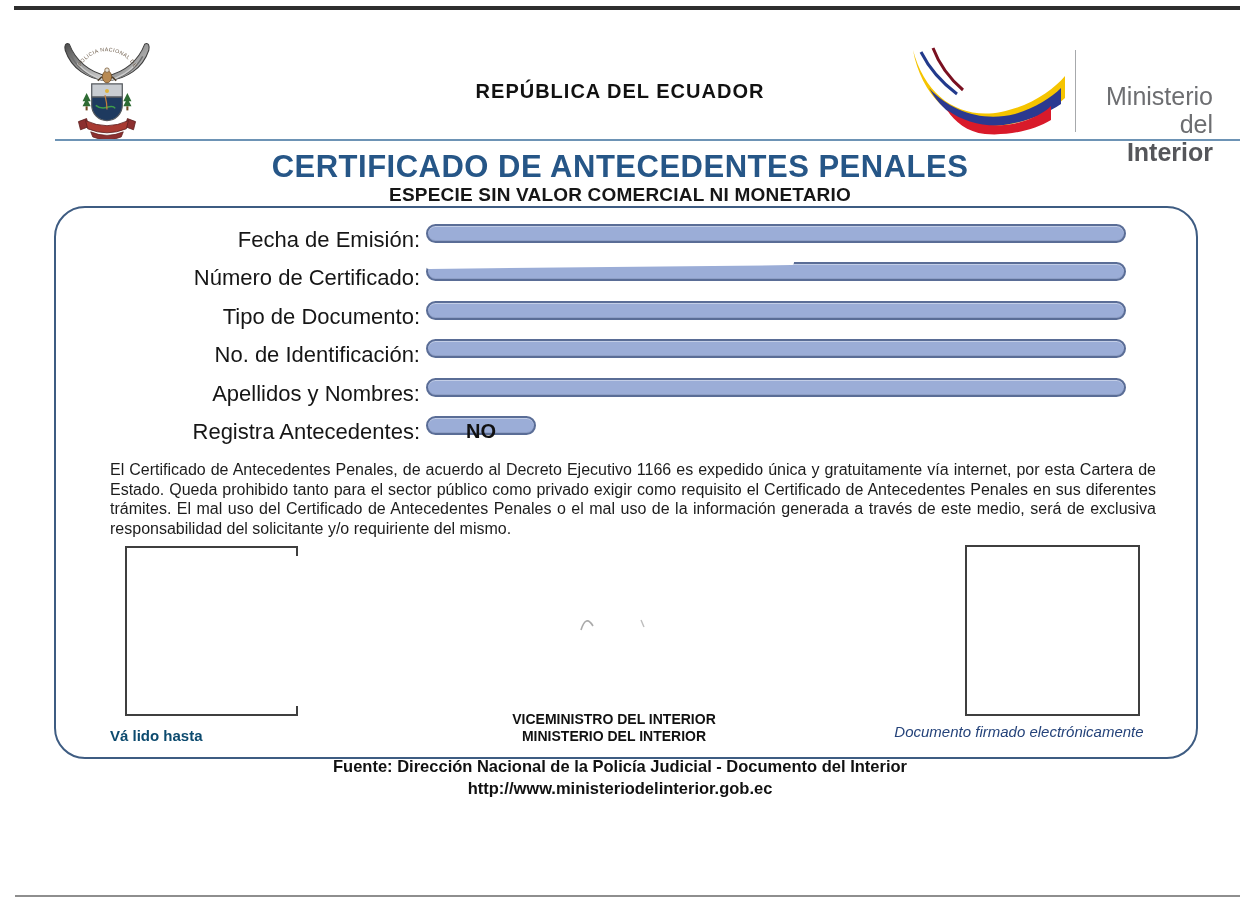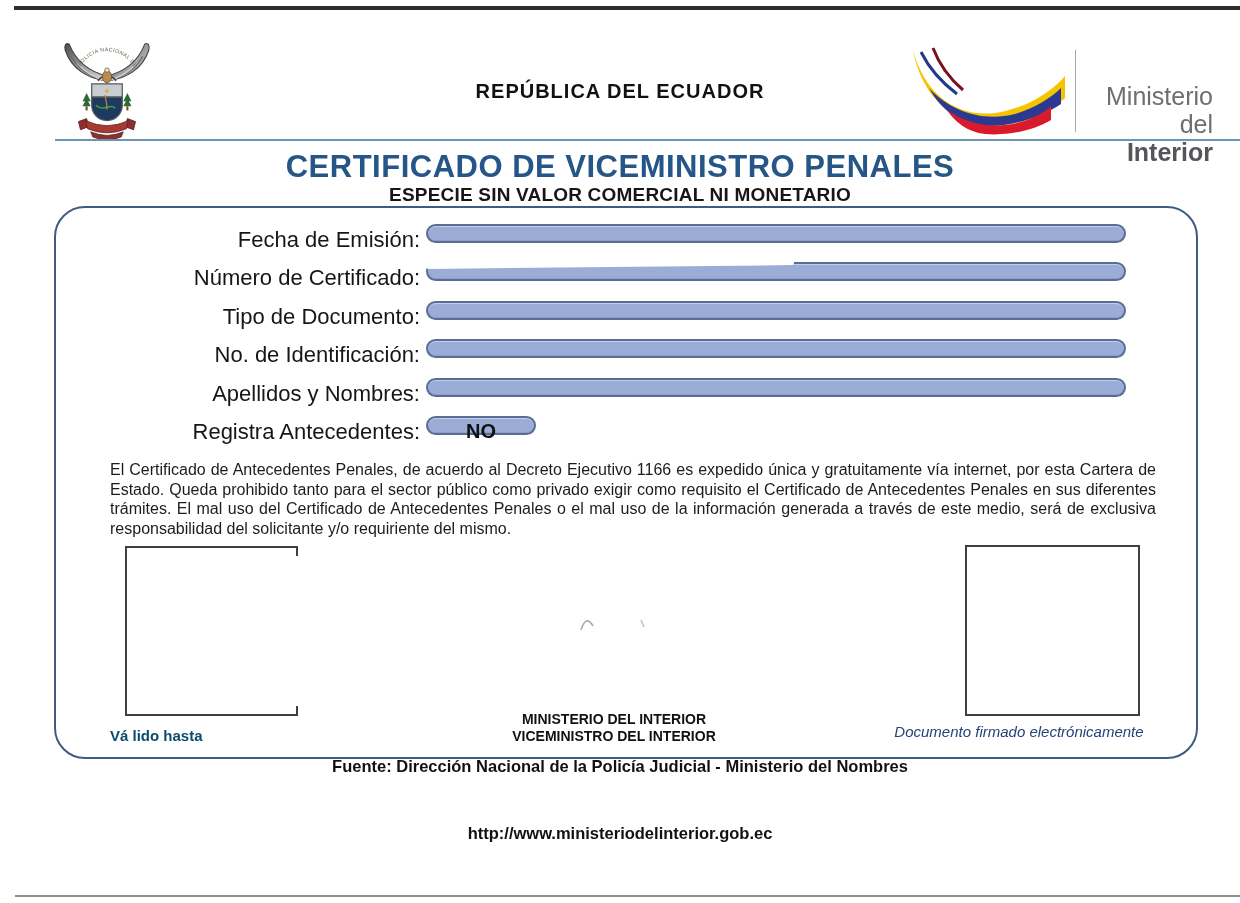--- a/index.html
+++ b/index.html
@@ -76,21 +76,21 @@
     position:absolute;left:909px;top:337px;width:175px;height:171px;box-sizing:border-box;
     border:2px solid #3f3f3f;background:#fff;
   }
   .e-note{
     position:absolute;left:823px;top:515px;width:280px;text-align:center;
     font-size:15px;font-weight:normal;font-style:italic;color:#25437a;
   }
 
   
   .footer-source{position:absolute;left:0;right:0;top:757px;text-align:center;font-size:16.5px;font-weight:bold;color:#111;}
-  .footer-url{position:absolute;left:0;right:0;top:779px;text-align:center;font-size:16.5px;font-weight:bold;color:#111;margin-top:45px;}
+  .footer-url{position:absolute;left:0;right:0;top:779px;text-align:center;font-size:16.5px;font-weight:bold;color:#111;}
 </style>
 </head>
 <body>
 
 <div class="page">
 
   <div class="top-rule"></div>
 
   <svg class="crest" width="102" height="106" viewBox="0 0 100 104">
     <defs>
@@ -156,21 +156,21 @@
     </svg>
     <div class="ministry-divider"></div>
     <div class="ministry-text">
       <div>Ministerio</div>
       <div><span>del </span><b>Interior</b></div>
     </div>
   </div>
 
   <div class="header-rule"></div>
 
-  <div class="cert-title">CERTIFICADO DE VICEMINISTRO PENALES</div>
+  <div class="cert-title">CERTIFICADO DE ANTECEDENTES PENALES</div>
   <div class="cert-subtitle">ESPECIE SIN VALOR COMERCIAL NI MONETARIO</div>
 
   <div class="frame">
 
     <div class="row-label" style="top:16px">Fecha de Emisión:</div>
     <div class="field" style="top:16px"><span></span></div>
 
     <div class="row-label" style="top:54px">Número de Certificado:</div>
     <div class="field" style="top:54px"><span></span></div>
     <div class="streak"></div>
@@ -194,25 +194,25 @@
       <span class="tick br"></span>
     </div>
     <div class="valid-until">Vá lido hasta</div>
 
     <svg class="sig-remnant" width="140" height="45" viewBox="0 0 140 45">
       <path d="M26,30 Q31,14 38,26" fill="none" stroke="#7d7d7d" stroke-width="1.6"></path>
       <path d="M86,20 l3,7" fill="none" stroke="#9a9a9a" stroke-width="1.4"></path>
     </svg>
 
     <div class="signer">
+      <div>VICEMINISTRO DEL INTERIOR</div>
       <div>MINISTERIO DEL INTERIOR</div>
-      <div>VICEMINISTRO DEL INTERIOR</div>
     </div>
 
     <div class="qr-box"></div>
     <div class="e-note">Documento firmado electrónicamente</div>
   </div>
 
-  <div class="footer-source">Fuente: Dirección Nacional de la Policía Judicial - Ministerio del Nombres</div>
+  <div class="footer-source">Fuente: Dirección Nacional de la Policía Judicial - Documento del Interior</div>
   <div class="footer-url">http://www.ministeriodelinterior.gob.ec</div>
 
   <div class="bottom-rule"></div>
 </div>
 
 </body></html>

